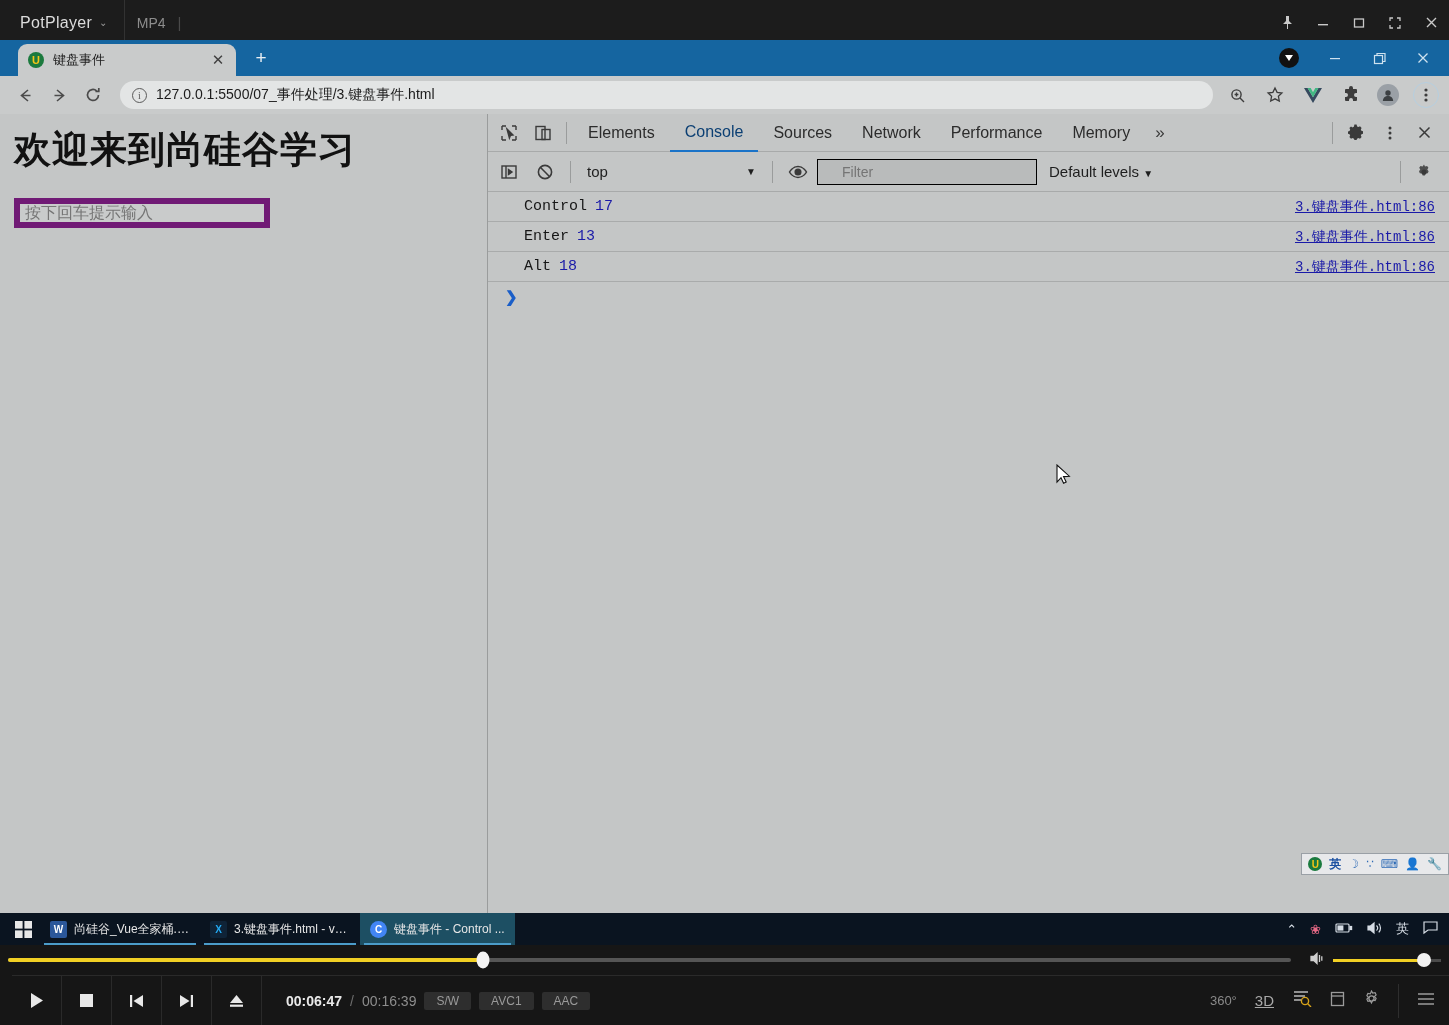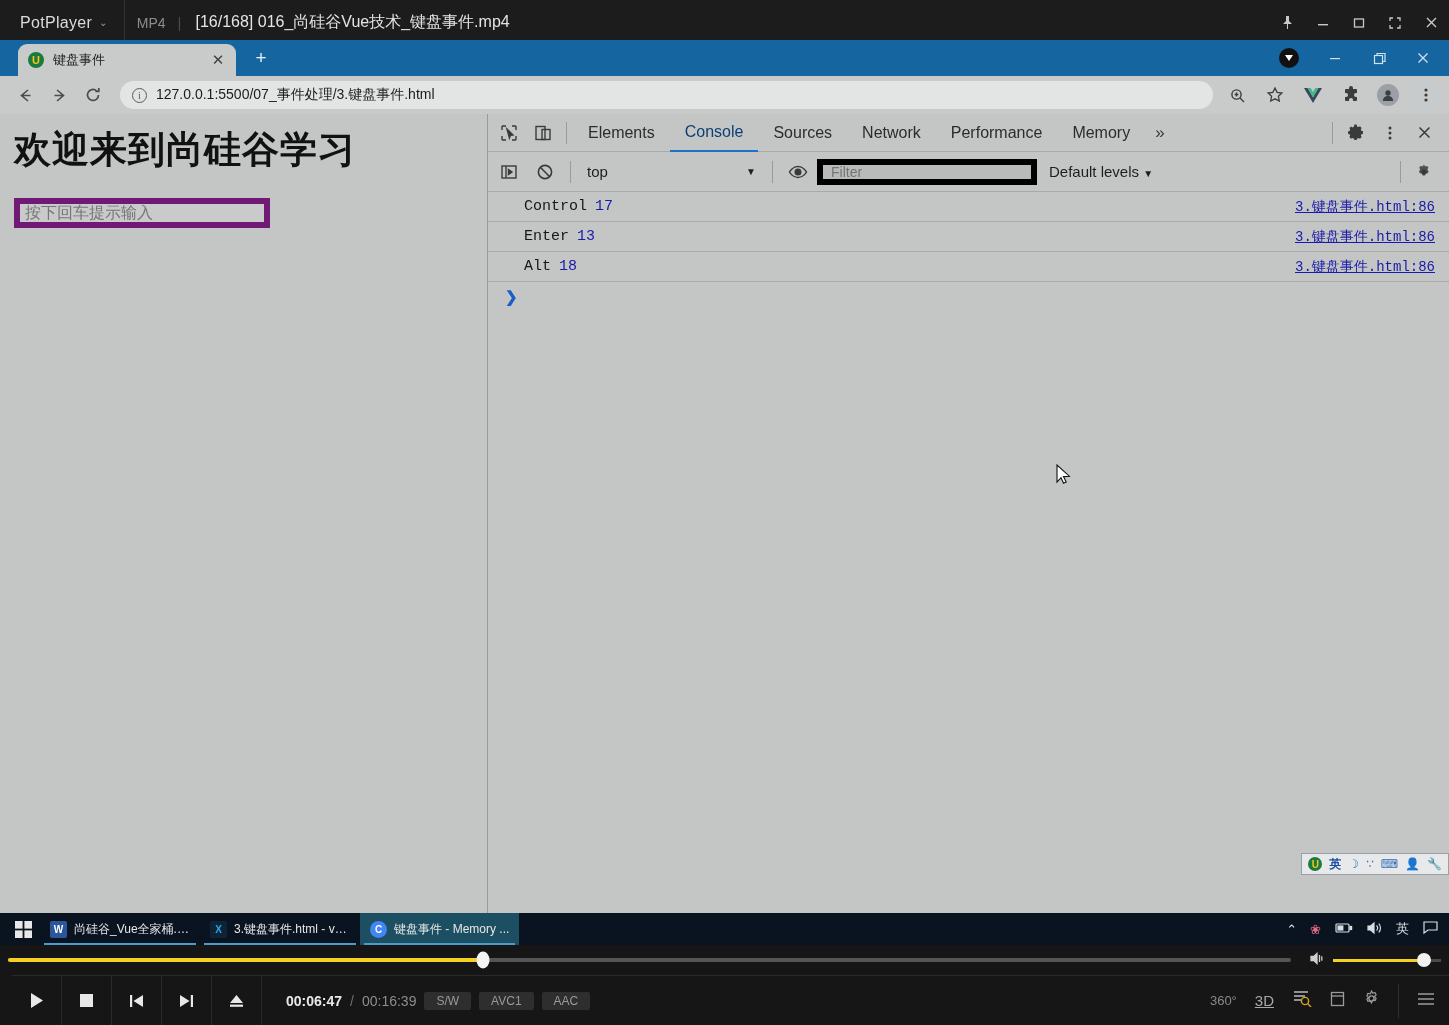--- a/index.html
+++ b/index.html
@@ -117,22 +117,22 @@
   .dt-consolebar {
     height:40px; display:flex; align-items:center; padding:0 8px 0 4px; gap:2px;
     border-bottom:1px solid #a8aaaa;
   }
   .ctx-select {
     width:185px; height:26px; display:flex; align-items:center; padding:0 8px;
     font-size:15px; color:#1e1e1e; position:relative;gap:29px;
   }
   .ctx-select .arrow { margin-left:auto; font-size:10px; }
   .filter-input {
-    width:220px; height:26px; background:#b9bbbb; border:6px solid #000000;
-    font-size:14px; color:#5e6060; padding:0 8px;
+    width:220px; height:26px; background:#b9bbbb; border:1px solid #000000;
+    font-size:14px; color:#5e6060; padding:0 24px;
     font-family:"Liberation Sans", sans-serif;
   }
   .levels { font-size:15px; color:#1e1e1e; padding:0 10px; white-space:nowrap;}
   .levels .arrow { font-size:10px; }
 
   .dt-console { flex:1; position:relative; overflow:hidden;text-align:center; }
   .log-row {
     height:30px; display:flex; align-items:center; padding:0 14px 0 36px;
     border-bottom:1px solid #a9abab; font-size:15px;
     font-family:"Liberation Mono", monospace;
@@ -215,21 +215,20 @@
 <div class="screen">
 
   <div class="pp-titlebar">
     <div class="pp-appname">
       <span>PotPlayer</span>
       <span class="pp-caret">⌄</span>
     </div>
     <div class="pp-divider"></div>
     <div class="pp-format">MP4</div>
     <div class="pp-sep">|</div>
-    <div class="pp-filetitle">[16/168] 016_尚硅谷Vue技术_键盘事件.mp4</div>
     <div class="pp-winbtns">
       <div class="pp-winbtn">
         <svg width="13" height="15" viewBox="0 0 13 15">
             <path d="M5 1h3v5l3 3H2l3-3z" fill="currentColor"></path>
             <rect x="6" y="9" width="1" height="5" fill="currentColor"></rect>
           </svg>
       </div>
       <div class="pp-winbtn">
         <svg width="14" height="14" viewBox="0 0 14 14">
             <rect x="2" y="8" width="10" height="1.4" fill="currentColor"></rect>
@@ -496,21 +495,21 @@
     <div class="tb-item">
       <span class="tb-ficon" style="background:#2b579a">W</span>
       <span class="tb-label">尚硅谷_Vue全家桶.d...</span>
     </div>
     <div class="tb-item">
       <span class="tb-ficon" style="background:#0f2337;color:#23a9f2">X</span>
       <span class="tb-label">3.键盘事件.html - vu...</span>
     </div>
     <div class="tb-item active">
       <span class="tb-ficon" style="background:#4285f4;color:#fff;border-radius:50%">C</span>
-      <span class="tb-label">键盘事件 - Memory ...</span>
+      <span class="tb-label">键盘事件 - Control ...</span>
     </div>
     <div class="tray">
       <span>⌃</span>
       <span style="color:#e96a87">❀</span>
       <span>
         <svg width="19" height="12" viewBox="0 0 19 12" fill="none" stroke="#d6dde5" stroke-width="1.2">
             <rect x="2" y="2" width="13" height="8" rx="1"></rect>
             <rect x="16" y="4.5" width="1.6" height="3" fill="#d6dde5"></rect>
             <rect x="3.4" y="3.4" width="6" height="5.2" fill="#d6dde5" stroke="none"></rect>
           </svg>

